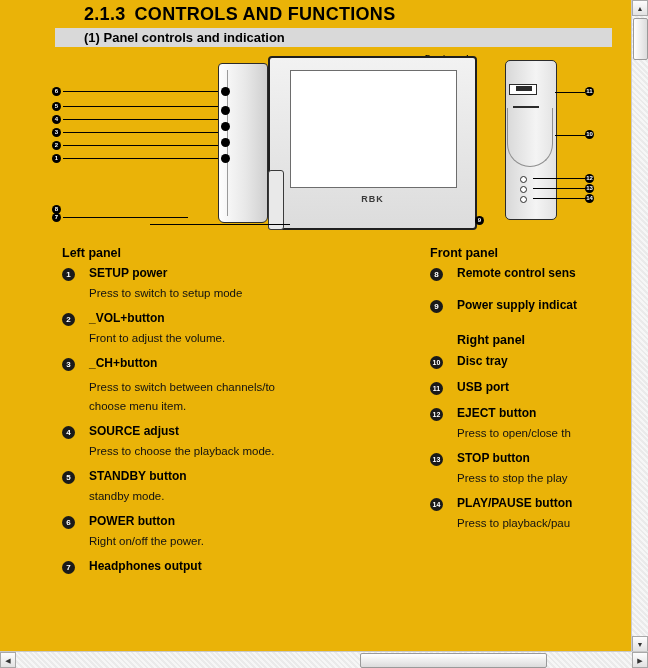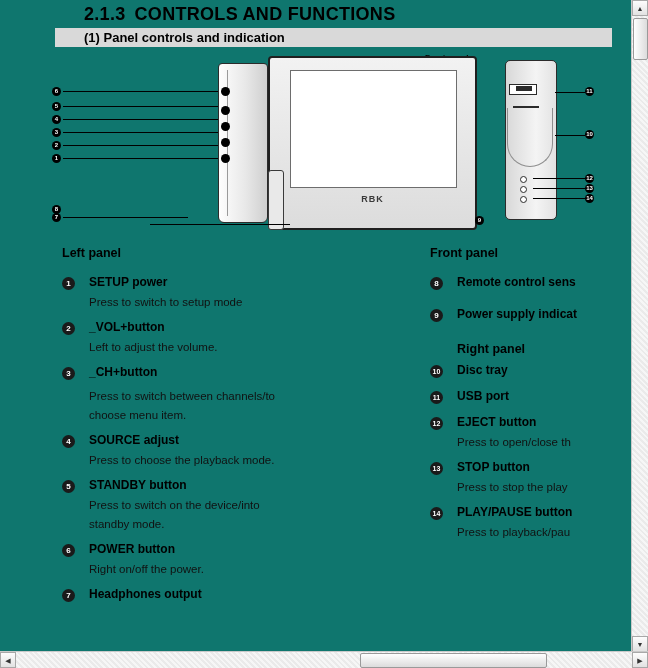--- a/index.html
+++ b/index.html
@@ -54,21 +54,21 @@
     border:1px solid #a8a8a8;box-sizing:border-box;
     display:flex;align-items:center;justify-content:center;
     font-size:7px;line-height:7px;color:#333;
   }
   .harrow-left{left:0;}
   .harrow-right{right:0;}
 
   
   .doc{
     position:absolute;left:0;top:0;width:631px;height:651px;overflow:hidden;
-    background:#0f766e;
+    background:#eab308;
   }
 
   .h-main{
     position:absolute;left:84px;top:4px;
     font-size:18px;font-weight:bold;letter-spacing:0.3px;
     white-space:nowrap;
   }
   .h-main .num{margin-right:9px;}
 
   .subbar{
@@ -149,21 +149,21 @@
     text-align:center;font-weight:bold;
   }
   .cnum.small{font-size:5.5px;}
 
   
   .col{position:absolute;top:246px;}
   .col-left{left:62px;width:350px;}
   .col-right{left:430px;width:230px;}
 
   .col-head{
-    font-size:12.5px;font-weight:bold;margin:0 0 15px 0;
+    font-size:12.5px;font-weight:bold;margin:0 0 6px 0;
   }
   .entry{position:relative;margin-bottom:0;}
   .bullet{
     position:absolute;left:0;top:2px;width:13px;height:13px;border-radius:50%;
     background:#1a1a1a;color:#fff;font-size:8px;line-height:13px;
     text-align:center;font-weight:bold;
   }
   .bullet.wide{font-size:7px;}
   .entry-title{
     margin:0 0 4px 27px;font-size:12px;font-weight:bold;line-height:15px;
@@ -253,40 +253,39 @@
 
       <div class="entry">
         <span class="bullet">1</span>
         <div class="entry-title">SETUP power</div>
         <div class="entry-desc">Press to switch to setup mode</div>
       </div>
 
       <div class="entry">
         <span class="bullet">2</span>
         <div class="entry-title">_VOL+button</div>
-        <div class="entry-desc">Left to adjust the volume.</div>
+        <div class="entry-desc">Front to adjust the volume.</div>
       </div>
 
       <div class="entry">
         <span class="bullet">3</span>
         <div class="entry-title">_CH+button</div>
         <div class="entry-desc" style="margin-bottom:2px;margin-top:8px;">Press to switch between channels/to</div>
         <div class="entry-desc">choose menu item.</div>
       </div>
 
       <div class="entry">
         <span class="bullet">4</span>
         <div class="entry-title">SOURCE adjust</div>
         <div class="entry-desc">Press to choose the playback mode.</div>
       </div>
 
       <div class="entry">
         <span class="bullet">5</span>
         <div class="entry-title">STANDBY button</div>
-        <div class="entry-desc" style="margin-bottom:2px;">Press to switch on the device/into</div>
         <div class="entry-desc">standby mode.</div>
       </div>
 
       <div class="entry">
         <span class="bullet">6</span>
         <div class="entry-title">POWER button</div>
         <div class="entry-desc">Right on/off the power.</div>
       </div>
 
       <div class="entry">

